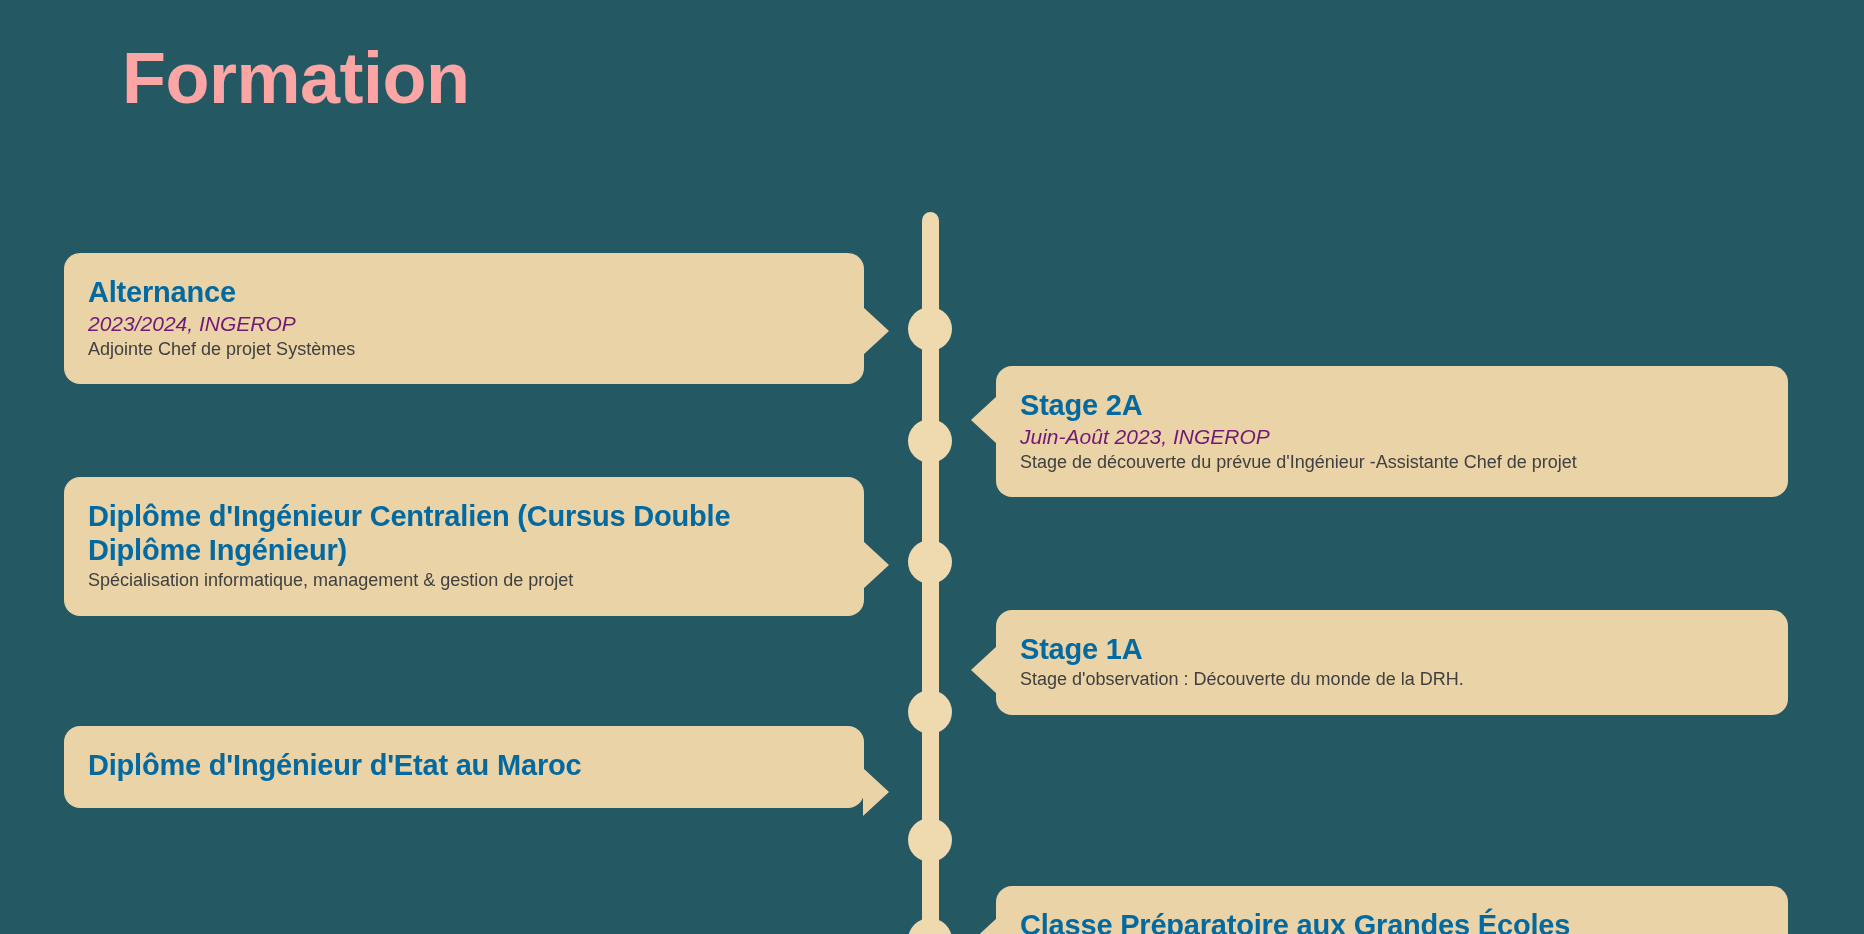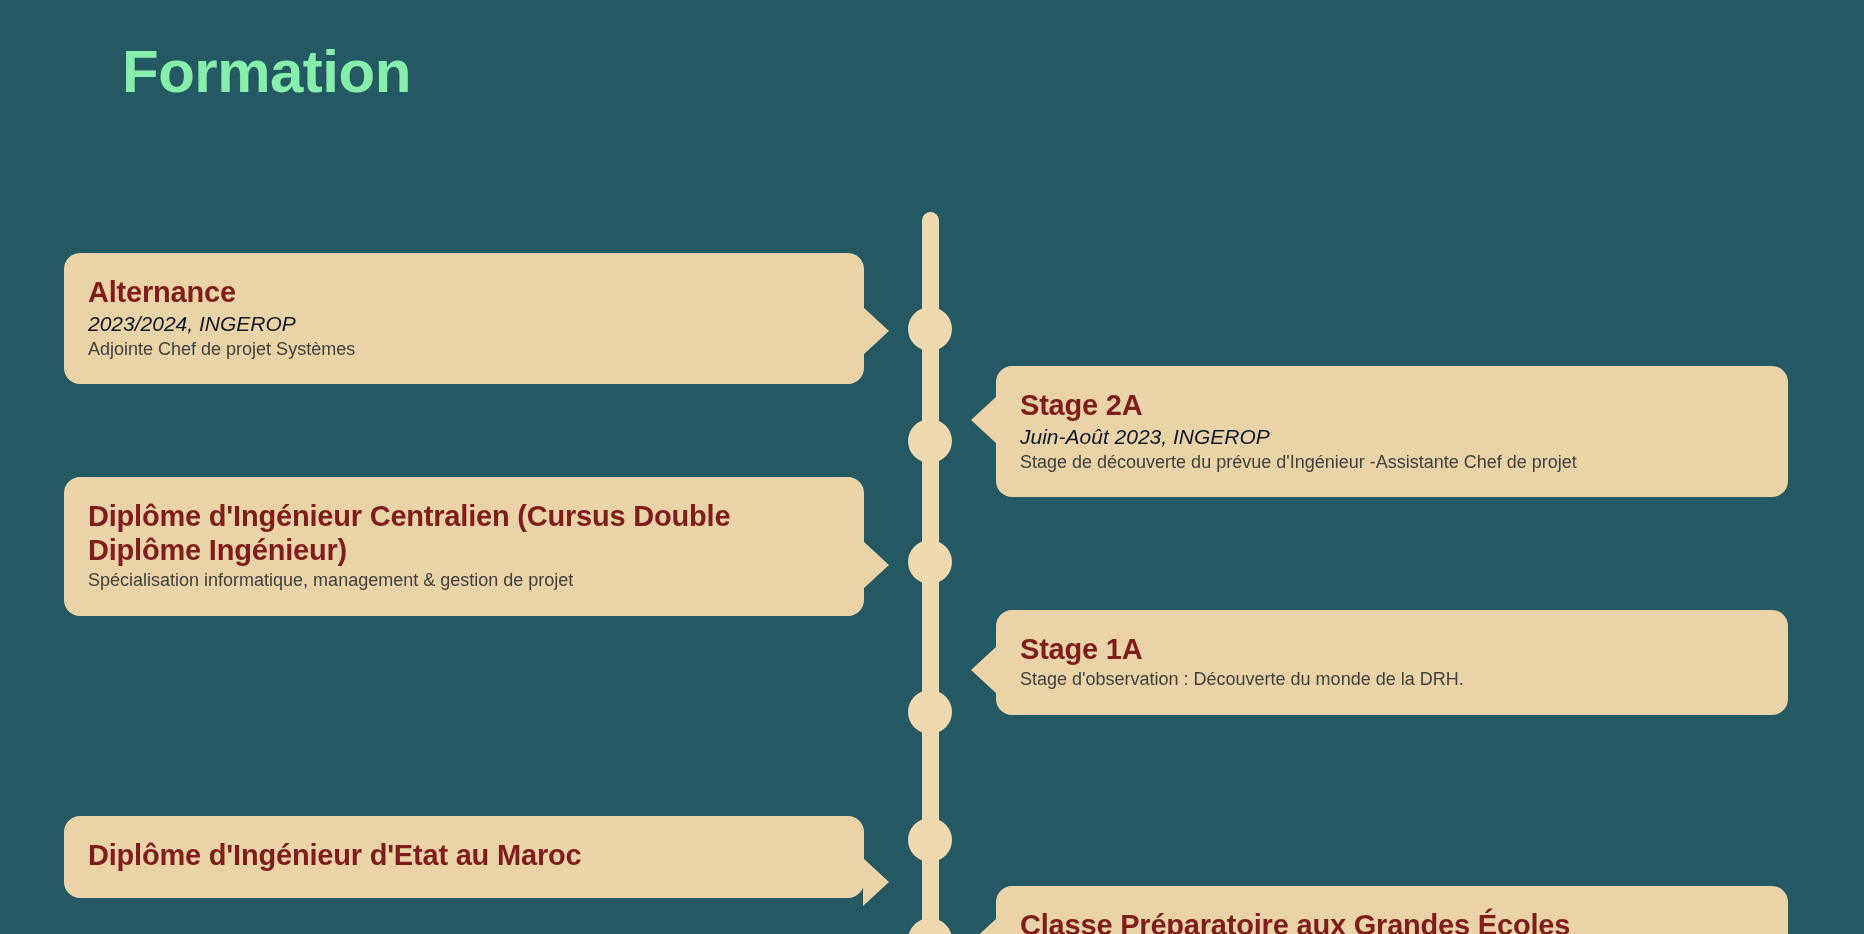--- a/index.html
+++ b/index.html
@@ -14,24 +14,24 @@
     background: #245863;
     font-family: "Liberation Sans", sans-serif;
     position: relative;
   }
 
   
   .page-title {
     position: absolute;
     left: 122px;
     top: 42px;
-    font-size: 60px;
+    font-size: 72px;
     font-weight: 700;
     letter-spacing: -0.5px;
-    color: #86efac;
+    color: #fca5a5;
     line-height: 1;
     white-space: nowrap;
     font-stretch: condensed;
   }
 
   
   .timeline-spine {
     position: absolute;
     left: 922px;
     top: 212px;
@@ -79,46 +79,46 @@
     border-left: 26px solid #EAD3A6;
   }
   .card.right .notch {
     left: -25px;
     border-right: 26px solid #EAD3A6;
   }
 
   .card-title {
     font-size: 29px;
     font-weight: 700;
-    color: #7f1d1d;
+    color: #0369a1;
     line-height: 1.18;
     letter-spacing: -0.2px;
     font-stretch: condensed;
     margin: 0 0 2px 0;
   }
   .card-meta {
     font-size: 21px;
     font-style: italic;
-    color: #0f172a;
+    color: #701a75;
     line-height: 1.22;
     margin: 0 0 1px 0;
     font-stretch: condensed;
   }
   .card-desc {
     font-size: 18px;
     color: #404040;
     line-height: 1.25;
     margin: 0;
     font-stretch: condensed;
   }
 
   
   #card-alternance   { top: 253px; }
   #card-centralien   { top: 477px; }
-  #card-etat-maroc   { top: 816px; }
+  #card-etat-maroc   { top: 726px; }
 
   #card-stage-2a     { top: 366px; }
   #card-stage-1a     { top: 610px; }
   #card-prepa        { top: 886px; }
 
   
   #card-alternance .notch { top: 54px; }
   #card-centralien .notch { top: 64px; }
   #card-etat-maroc .notch { top: 42px; }
   #card-stage-2a .notch   { top: 30px; }

